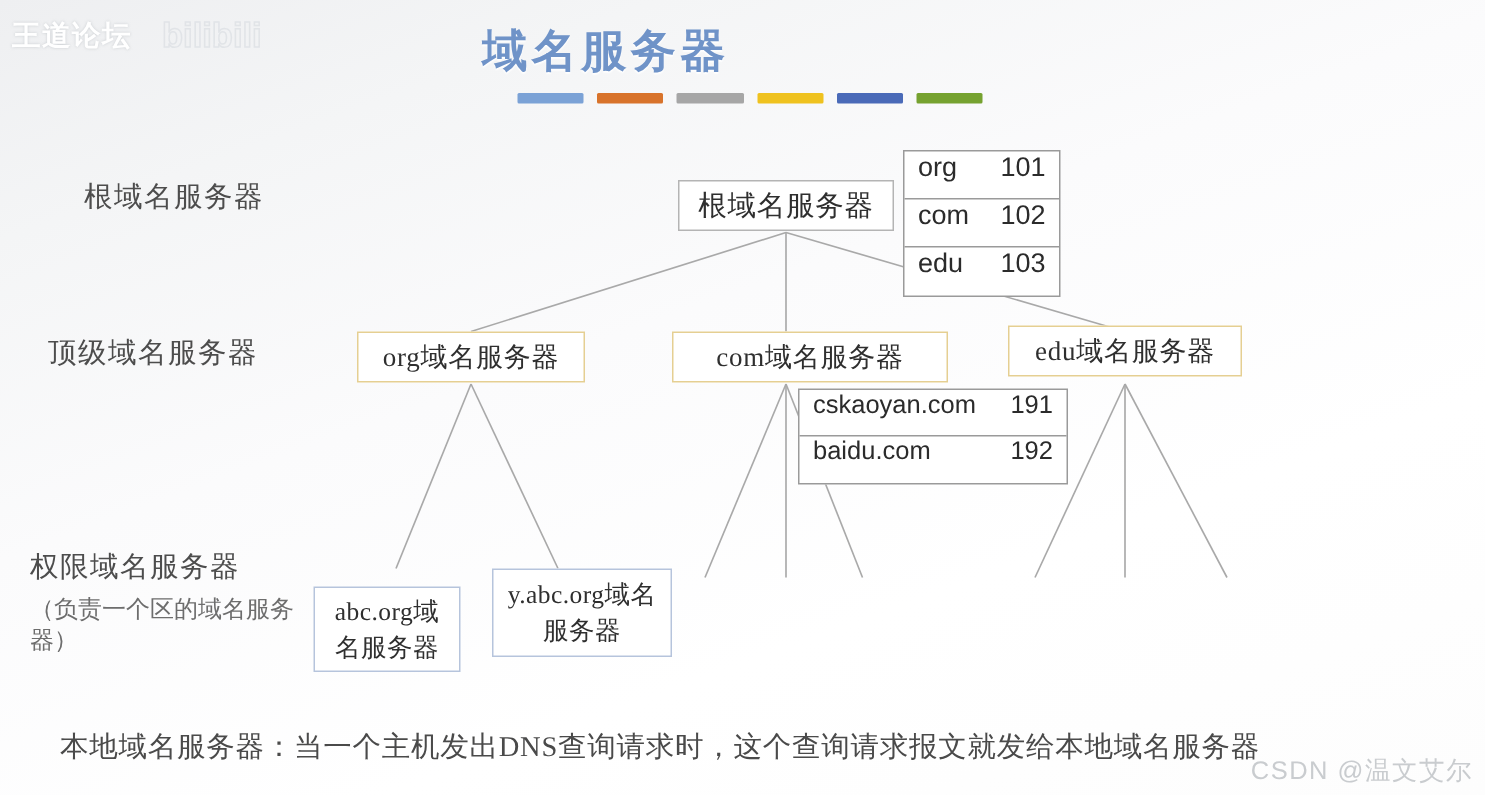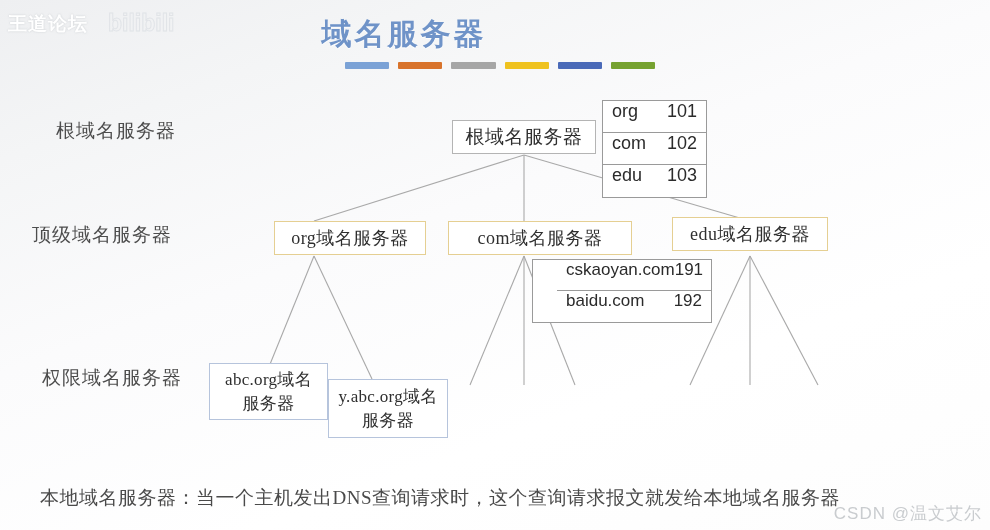--- a/index.html
+++ b/index.html
@@ -101,21 +101,21 @@
     font-size: 16px;
     color: #6d6d6d;
     line-height: 21px;
     letter-spacing: 0px;
   }
   #label-root { left: 50px; top: 118px; }
   #label-tld  { left: 12px; top: 222px; width: 205px; }
   #label-auth { left: 20px; top: 365px; width: 200px; }
   #label-root .main { margin-left: 6px; }
   #label-tld  .main { margin-left: 20px; }
-  #label-auth .main { margin-left: 22px; }
+  #label-auth .main { }
 
   
   #wires {
     position: absolute;
     left: 0;
     top: 0;
     width: 990px;
     height: 530px;
     pointer-events: none;
   }
@@ -138,31 +138,31 @@
     left: 452px; top: 120px;
     width: 144px; height: 34px;
     letter-spacing: 0.5px;
   }
   .node.tld {
     border: 1px solid #e5cf92;
     font-size: 18px;
     height: 34px;
     letter-spacing: 0.5px;
   }
-  #tld-org { left: 238px; top: 221px; width: 152px; margin-left: 36px; }
+  #tld-org { left: 238px; top: 221px; width: 152px; }
   #tld-com { left: 448px; top: 221px; width: 184px; }
   #tld-edu { left: 672px; top: 217px; width: 156px; }
   .node.auth {
     border: 1px solid #b6c4dc;
     font-size: 17px;
     line-height: 24px;
     padding: 4px 8px;
     letter-spacing: 0.3px;
   }
-  #auth-abc  { left: 209px; top: 363px; width: 119px; height: 57px; text-align: center; }
+  #auth-abc  { left: 209px; top: 391px; width: 98px; height: 57px; text-align: center; }
   #auth-yabc { left: 328px; top: 379px; width: 120px; height: 59px; }
 
   
   .rec-table {
     position: absolute;
     background: #ffffff;
     border: 1px solid #9a9a9a;
     box-sizing: border-box;
     font-family: "Liberation Sans", sans-serif;
     color: #2b2b2b;
@@ -177,21 +177,21 @@
   .rec-table .rec-row:last-child { border-bottom: none; }
   .rec-table .rec-name { flex: 1 1 auto; white-space: nowrap; }
   .rec-table .rec-val { flex: 0 0 auto; white-space: nowrap; }
 
   #root-records {
     left: 602px; top: 100px; width: 105px;
   }
   #root-records .rec-row { height: 32px; font-size: 18px; }
 
   #com-records {
-    left: 532px; top: 259px; width: 180px; padding-left: 24px;
+    left: 532px; top: 259px; width: 180px;
   }
   #com-records .rec-row { height: 31px; font-size: 17px; }
 
   
   #caption {
     position: absolute;
     left: 40px;
     top: 485px;
     width: 900px;
     font-family: "Liberation Serif", serif;
@@ -242,20 +242,21 @@
   </svg>
 
   <div class="row-label" id="label-root">
     <span class="main">根域名服务器</span>
   </div>
   <div class="row-label" id="label-tld">
     <span class="main">顶级域名服务器</span>
   </div>
   <div class="row-label" id="label-auth">
     <span class="main">权限域名服务器</span>
+    <span class="note">（负责一个区的域名服务器）</span>
   </div>
 
   <div class="node root">根域名服务器</div>
 
   <div class="rec-table" id="root-records">
     <div class="rec-row">
       <span class="rec-name">org</span>
       <span class="rec-val">101</span>
     </div>
     <div class="rec-row">

